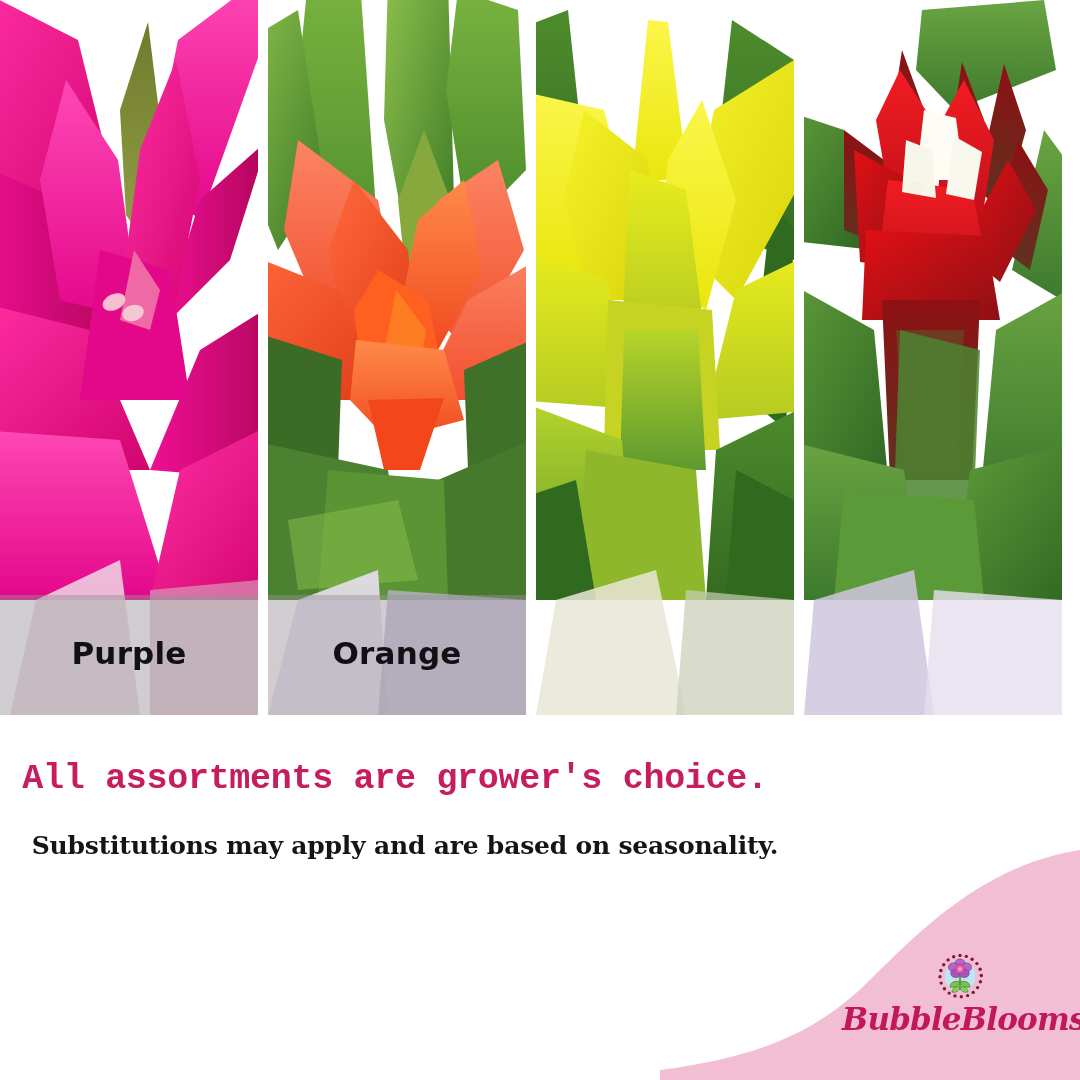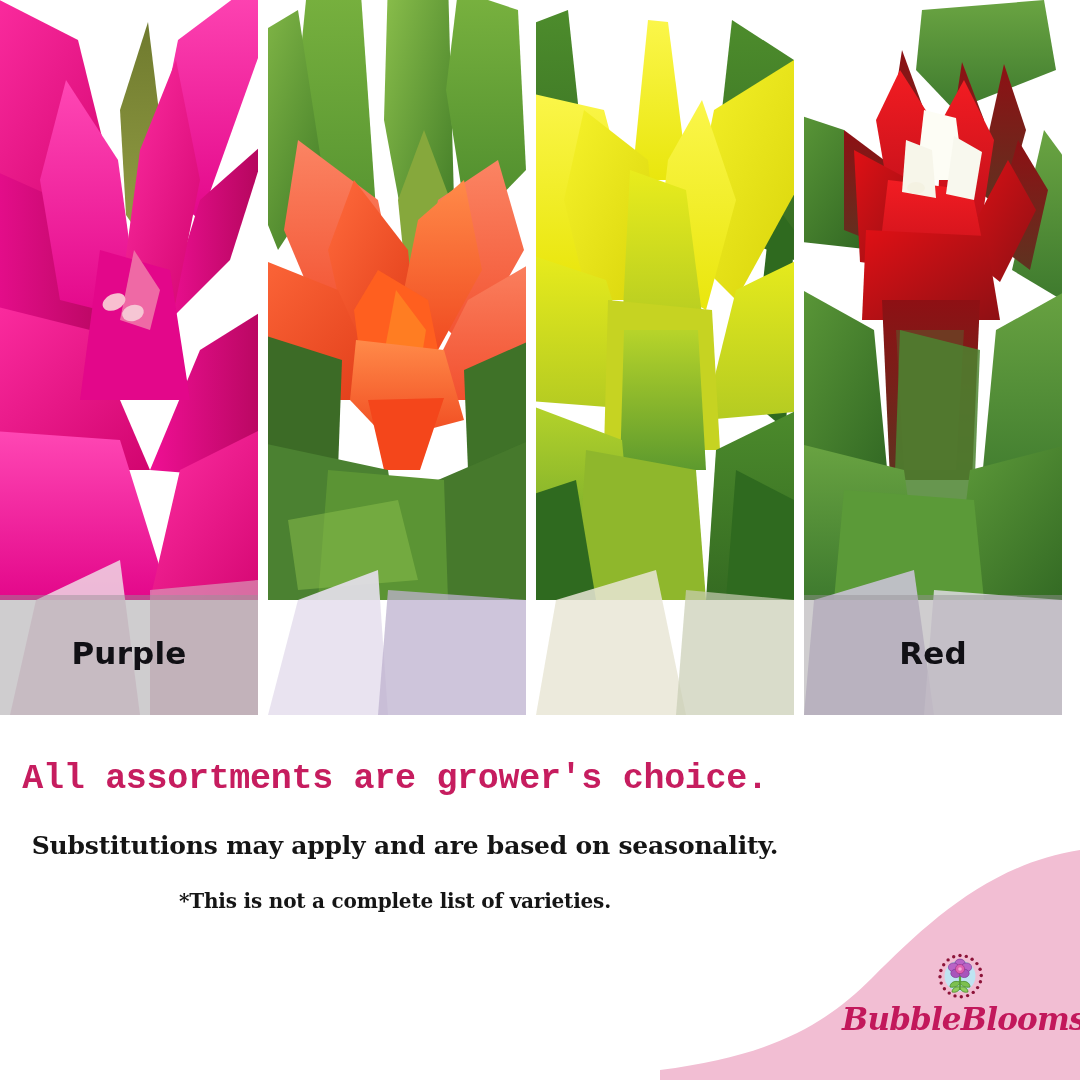--- a/index.html
+++ b/index.html
@@ -240,20 +240,23 @@
           <path d="M-20 440 L120 470 L140 600 L-20 600 Z" fill="#4b8131"></path>
           <path d="M286 430 L170 480 L150 600 L286 600 Z" fill="#46792c"></path>
           <path d="M60 470 L176 480 L180 600 L50 600 Z" fill="#5b9434"></path>
 
           <path d="M20 520 L130 500 L150 580 L30 590 Z" fill="#8cc04c" opacity="0.5"></path>
 
           <path d="M30 600 L110 570 L120 715 L0 715 Z" fill="#e7e0ee" opacity="0.9"></path>
           <path d="M120 590 L258 600 L258 715 L110 715 Z" fill="#bdb2cf" opacity="0.75"></path>
         </svg>
       </div>
+      <div class="label-band">
+        <span class="label-text">Orange</span>
+      </div>
     </div>
 
     <div class="panel">
       <div class="photo">
         <svg viewBox="0 0 258 715" preserveAspectRatio="none">
           <defs>
             <linearGradient id="ye1" x1="0" y1="0" x2="0" y2="1">
               <stop offset="0%" stop-color="#fbf64a"></stop>
                 <stop offset="100%" stop-color="#e9e60d"></stop>
             </linearGradient>
@@ -362,31 +365,27 @@
           <path d="M282 280 L192 330 L176 500 L282 480 Z" fill="url(#gn1)"></path>
           <path d="M96 330 L176 350 L170 500 L90 500 Z" fill="#4c8430" opacity="0.85"></path>
           <path d="M-20 440 L100 470 L118 600 L-20 600 Z" fill="url(#gn1)"></path>
           <path d="M282 440 L166 470 L150 600 L282 600 Z" fill="url(#gn2)"></path>
           <path d="M40 490 L170 500 L180 600 L30 600 Z" fill="#5b9a38"></path>
 
           <path d="M10 600 L110 570 L130 715 L0 715 Z" fill="#cfc6dd" opacity="0.85"></path>
           <path d="M130 590 L258 600 L258 715 L120 715 Z" fill="#e6dfee" opacity="0.8"></path>
         </svg>
       </div>
-      <div class="label-band">
-        <span class="label-text">Red</span>
-      </div>
     </div>
 
   </div>
 
   <div class="copy">
     <div class="headline">All assortments are grower's choice.</div>
     <div class="subline">Substitutions may apply and are based on seasonality.</div>
-    <div class="footnote">*This is not a complete list of varieties.</div>
   </div>
 
   <div class="swoosh">
     <svg viewBox="0 0 420 230" preserveAspectRatio="none">
       <path d="M420 0 C 330 14, 268 72, 212 128 C 164 176, 110 206, 0 220 L0 230 L420 230 Z" fill="#f2bed3"></path>
     </svg>
   </div>
 
   <div class="logo-wrap">
     <div class="logo-mark">

